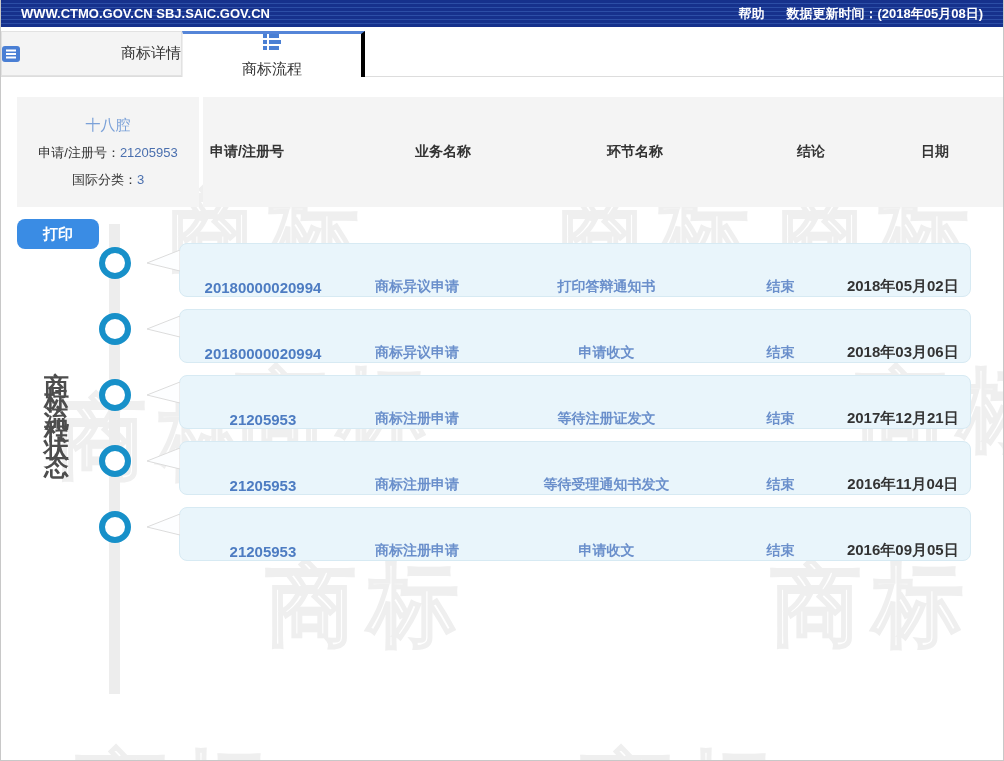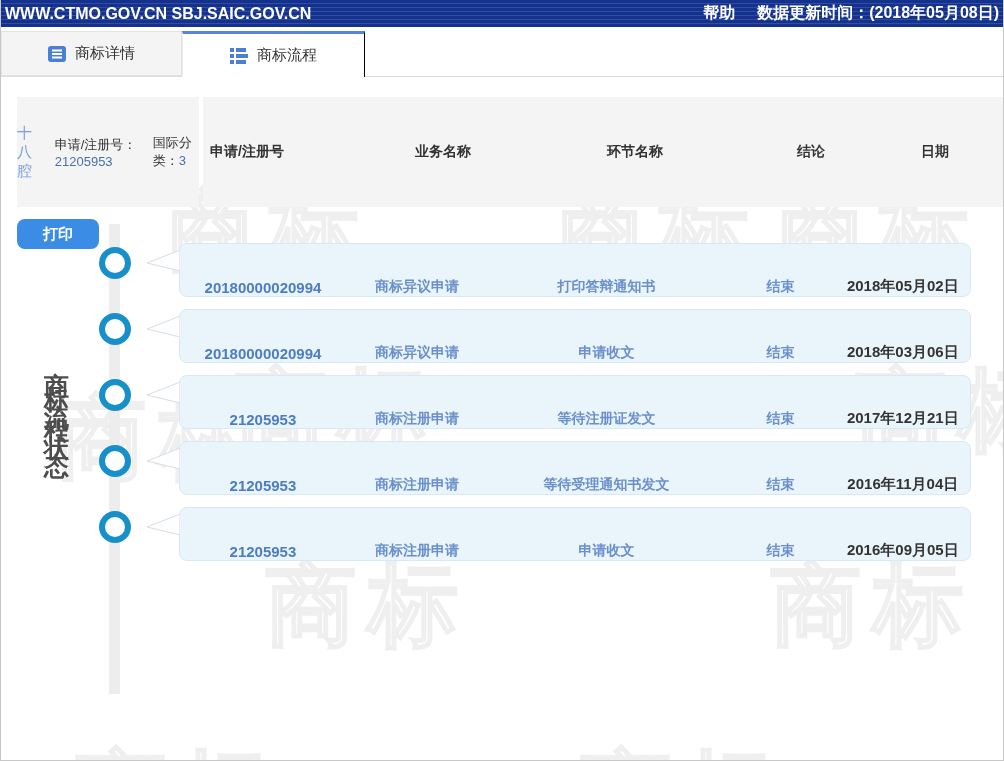--- a/index.html
+++ b/index.html
@@ -4,41 +4,41 @@
 <style>
   html,body{margin:0;padding:0;background:#fff;}
   .page{position:relative;width:1004px;height:761px;box-sizing:border-box;
         border:1px solid #c8c8c8;border-top:none;background:#fff;overflow:hidden;
         font-family:"Liberation Sans","DejaVu Sans",sans-serif;}
 
   
   .topbar{position:absolute;top:0;left:0;right:0;height:27px;
           background:repeating-linear-gradient(180deg,#16318c 0 3px,#2c4ea6 3px 4px);
           display:flex;align-items:center;justify-content:space-between;
-          padding:0 4px;box-sizing:border-box;color:#fff;font-weight:bold;font-size:16px;z-index:5;}
+          padding:0 20px;box-sizing:border-box;color:#fff;font-weight:bold;font-size:13px;z-index:5;}
   .topbar-right{display:flex;align-items:flex-end;gap:22px;}
   .help-link{color:#fff;text-decoration:none;cursor:pointer;}
 
   
   .tab-baseline{position:absolute;top:76px;left:0;right:0;height:1px;background:#ddd;z-index:1;}
   .tab{position:absolute;top:31px;display:flex;align-items:center;justify-content:center;
        gap:9px;font-size:15px;color:#333;box-sizing:border-box;cursor:pointer;}
   .tab-details{left:0;width:181px;height:45px;background:#f4f4f4;
-               border:1px solid #e2e2e2;z-index:2;}
+               border:1px solid #e2e2e2;z-index:2;justify-content:space-between;}
   .tab-process{left:181px;width:183px;height:46px;background:#fff;
-               border-top:3px solid #5585d8;border-left:1px solid #eee;border-right:1px solid #000000;z-index:3;}
+               border-top:3px solid #5585d8;border-left:1px solid #eee;border-right:4px solid #000000;z-index:3;flex-direction:column;}
   .tab-icon{width:18px;height:18px;flex:0 0 auto;}
 
   
   .wm{position:absolute;font-size:90px;font-weight:bold;letter-spacing:12px;
       color:transparent;-webkit-text-stroke:2px #efefef;z-index:0;user-select:none;white-space:nowrap;}
 
   
   .info-panel{position:absolute;left:16px;top:97px;width:182px;height:110px;background:#f4f4f4;
-              display:flex;flex-direction:row;align-items:center;justify-content:flex-end;
+              display:flex;flex-direction:column;align-items:center;justify-content:center;
               gap:9px;z-index:2;}
   .tm-name{color:#7ba1d8;font-size:15px;}
   .info-line{font-size:13px;color:#333;}
   .info-value{color:#4a6fae;}
 
   
   .table-header{position:absolute;left:202px;top:97px;width:800px;height:110px;background:#f4f4f4;
                 display:flex;align-items:center;font-weight:bold;font-size:14px;color:#333;z-index:2;}
   .hc{text-align:center;box-sizing:border-box;}
   .w1{width:21%;} .w2{width:18%;} .w3{width:30%;} .w4{width:14%;} .w5{width:17%;}

